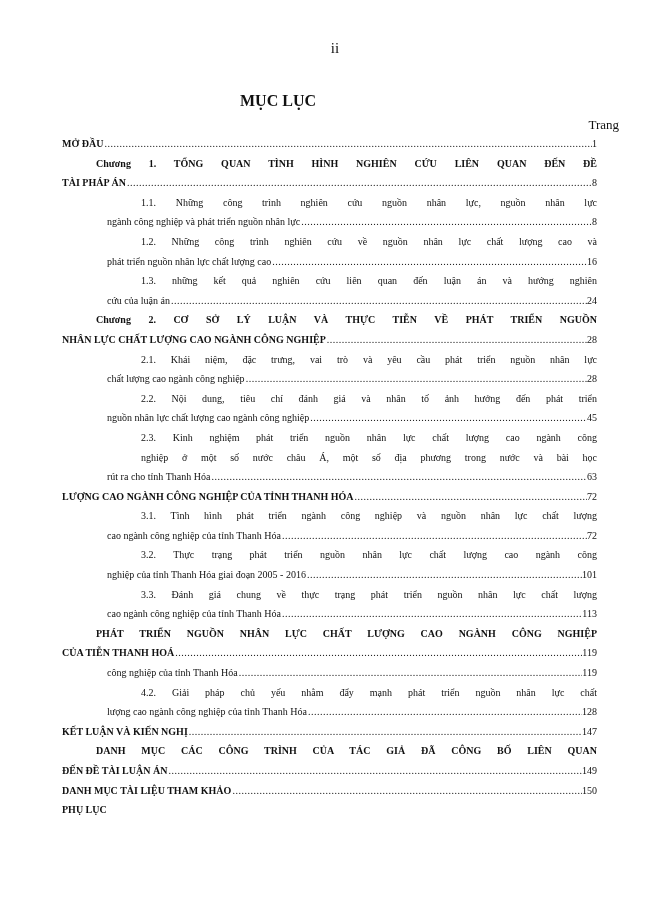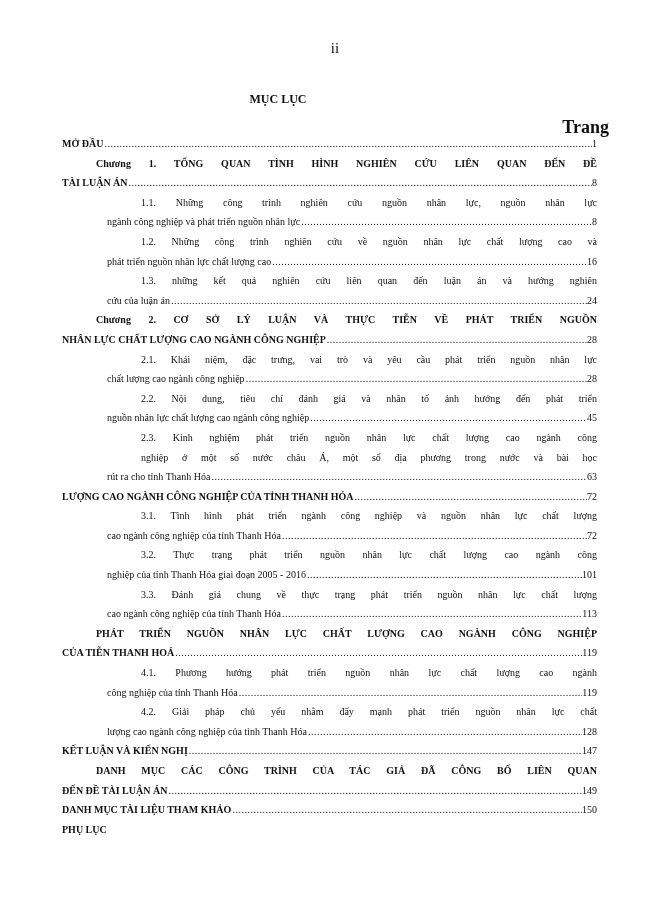--- a/index.html
+++ b/index.html
@@ -7,24 +7,24 @@
     width: 670px; height: 922px; position: relative; overflow: hidden;
     font-family: "Liberation Serif", "DejaVu Serif", serif;
     color: #111111;
   }
   .page-number {
     position: absolute; top: 40px; left: 0; width: 670px;
     text-align: center; font-size: 15px;
   }
   .toc-title {
     position: absolute; top: 92px; left: 0; width: 556px;
-    text-align: center; font-size: 12px; font-weight: bold;
+    text-align: center; font-size: 16px; font-weight: bold;
   }
   .trang {
-    position: absolute; top: 117px; right: 61px; font-size: 18px; font-weight: bold;
+    position: absolute; top: 117px; right: 51px; font-size: 13px;
   }
   .toc {
     position: absolute; top: 134px; left: 62px; width: 535px;
   }
   .entry { font-size: 10px; line-height: 19.6px; }
   .entry.chapter { font-weight: bold; }
   .entry.section { padding-left: 45px; }
   .entry .pre { display: block; text-align: justify; text-align-last: justify; margin-left: 34px; }
   .entry .last { display: flex; align-items: baseline; white-space: nowrap; }
   .entry .last .txt { flex: 0 0 auto; padding-right: 1px; }
@@ -49,21 +49,21 @@
     <div class="entry chapter">
       <div class="last">
         <span class="txt">MỞ ĐẦU</span>
         <span class="dots"></span>
         <span class="pg">1</span>
       </div>
     </div>
     <div class="entry chapter">
       <span class="pre">Chương 1. TỔNG QUAN TÌNH HÌNH NGHIÊN CỨU LIÊN QUAN  ĐẾN ĐỀ</span>
       <div class="last">
-        <span class="txt">TÀI LUẬN ÁN</span>
+        <span class="txt">TÀI PHÁP ÁN</span>
         <span class="dots"></span>
         <span class="pg">8</span>
       </div>
     </div>
     <div class="entry section">
       <span class="pre">1.1. Những công trình nghiên cứu nguồn nhân lực, nguồn nhân lực</span>
       <div class="last">
         <span class="txt">ngành công nghiệp và phát triển nguồn nhân lực </span>
         <span class="dots"></span>
         <span class="pg">8</span>
@@ -151,21 +151,20 @@
     </div>
     <div class="entry chapter">
       <span class="pre">PHÁT TRIỂN NGUỒN NHÂN LỰC CHẤT LƯỢNG CAO NGÀNH CÔNG NGHIỆP</span>
       <div class="last">
         <span class="txt">CỦA TIỄN THANH HOÁ </span>
         <span class="dots"></span>
         <span class="pg">119</span>
       </div>
     </div>
     <div class="entry section">
-      <span class="pre">4.1. Phương hướng phát triển nguồn nhân lực chất lượng cao ngành</span>
       <div class="last">
         <span class="txt">công nghiệp của tỉnh Thanh Hóa </span>
         <span class="dots"></span>
         <span class="pg">119</span>
       </div>
     </div>
     <div class="entry section">
       <span class="pre">4.2. Giải pháp chủ yếu nhằm đẩy mạnh phát triển nguồn nhân lực chất</span>
       <div class="last">
         <span class="txt">lượng cao ngành công nghiệp của tỉnh Thanh Hóa </span>

